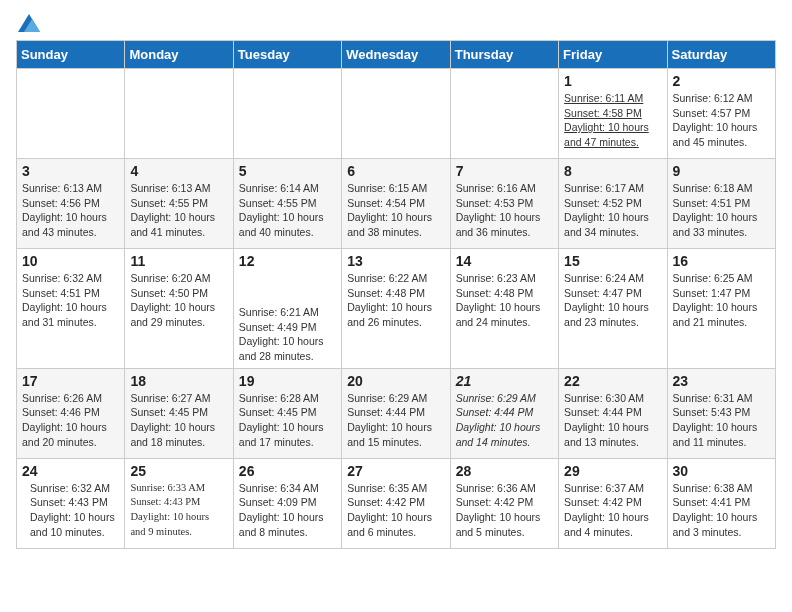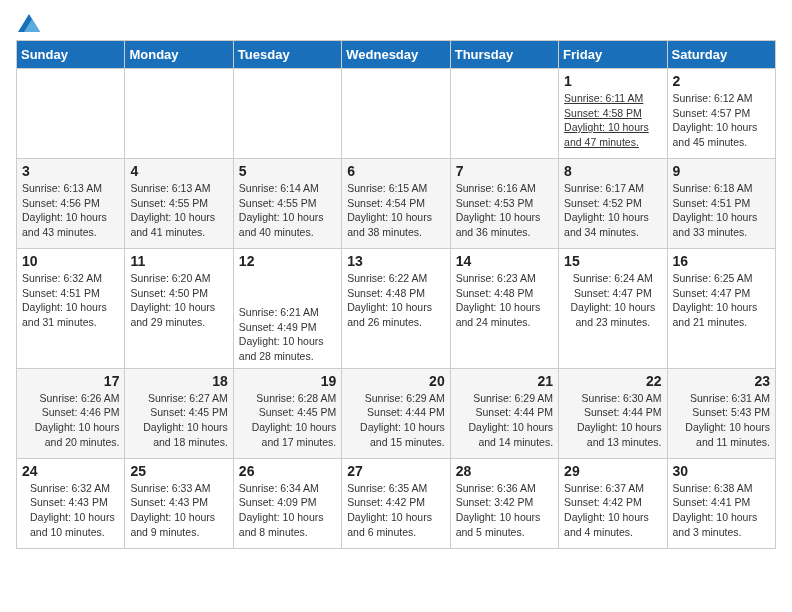--- a/index.html
+++ b/index.html
@@ -222,34 +222,34 @@
         </td>
         <td>
           <span class="day-number">14</span>
           <div class="day-info" style="white-space: pre-line;">Sunrise: 6:23 AM
 Sunset: 4:48 PM
 Daylight: 10 hours
 and 24 minutes.</div>
         </td>
         <td>
           <span class="day-number">15</span>
-          <div class="day-info" style="white-space: pre-line; text-align: center;">Sunrise: 6:24 AM
+          <div class="day-info" style="white-space: pre-line;">Sunrise: 6:24 AM
 Sunset: 4:47 PM
 Daylight: 10 hours
 and 23 minutes.</div>
         </td>
         <td>
           <span class="day-number">16</span>
           <div class="day-info" style="white-space: pre-line;">Sunrise: 6:25 AM
-Sunset: 4:47 PM
+Sunset: 1:47 PM
 Daylight: 10 hours
 and 21 minutes.</div>
         </td>
       </tr>
-      <tr style="background: #3b82f6; text-align: right;">
+      <tr style="background: #3b82f6;">
         <td style="background: rgb(245, 245, 245);">
           <span class="day-number">17</span>
           <div class="day-info" style="white-space: pre-line;">Sunrise: 6:26 AM
 Sunset: 4:46 PM
 Daylight: 10 hours
 and 20 minutes.</div>
         </td>
         <td style="background: rgb(245, 245, 245);">
           <span class="day-number">18</span>
           <div class="day-info" style="white-space: pre-line;">Sunrise: 6:27 AM
@@ -264,21 +264,21 @@
 Daylight: 10 hours
 and 17 minutes.</div>
         </td>
         <td style="background: rgb(245, 245, 245);">
           <span class="day-number">20</span>
           <div class="day-info" style="white-space: pre-line;">Sunrise: 6:29 AM
 Sunset: 4:44 PM
 Daylight: 10 hours
 and 15 minutes.</div>
         </td>
-        <td style="background: rgb(245, 245, 245);">
+        <td style="background: rgb(245, 245, 245); font-style: italic;">
           <span class="day-number">21</span>
           <div class="day-info" style="white-space: pre-line;">Sunrise: 6:29 AM
 Sunset: 4:44 PM
 Daylight: 10 hours
 and 14 minutes.</div>
         </td>
         <td style="background: rgb(245, 245, 245);">
           <span class="day-number">22</span>
           <div class="day-info" style="white-space: pre-line;">Sunrise: 6:30 AM
 Sunset: 4:44 PM
@@ -296,21 +296,21 @@
       <tr style="background: rgb(255, 255, 255);">
         <td>
           <span class="day-number">24</span>
           <div class="day-info" style="white-space: pre-line; margin-left: 8px;">Sunrise: 6:32 AM
 Sunset: 4:43 PM
 Daylight: 10 hours
 and 10 minutes.</div>
         </td>
         <td>
           <span class="day-number">25</span>
-          <div class="day-info" style="white-space: pre-line;">Sunrise: 6:33 AM
+          <div class="day-info" style="white-space: pre-line; font-family: Liberation Serif, serif;">Sunrise: 6:33 AM
 Sunset: 4:43 PM
 Daylight: 10 hours
 and 9 minutes.</div>
         </td>
         <td>
           <span class="day-number">26</span>
           <div class="day-info" style="white-space: pre-line;">Sunrise: 6:34 AM
 Sunset: 4:09 PM
 Daylight: 10 hours
 and 8 minutes.</div>
@@ -318,21 +318,21 @@
         <td>
           <span class="day-number">27</span>
           <div class="day-info" style="white-space: pre-line;">Sunrise: 6:35 AM
 Sunset: 4:42 PM
 Daylight: 10 hours
 and 6 minutes.</div>
         </td>
         <td>
           <span class="day-number">28</span>
           <div class="day-info" style="white-space: pre-line;">Sunrise: 6:36 AM
-Sunset: 3:42 PM
+Sunset: 4:42 PM
 Daylight: 10 hours
 and 5 minutes.</div>
         </td>
         <td>
           <span class="day-number">29</span>
           <div class="day-info" style="white-space: pre-line;">Sunrise: 6:37 AM
 Sunset: 4:42 PM
 Daylight: 10 hours
 and 4 minutes.</div>
         </td>

